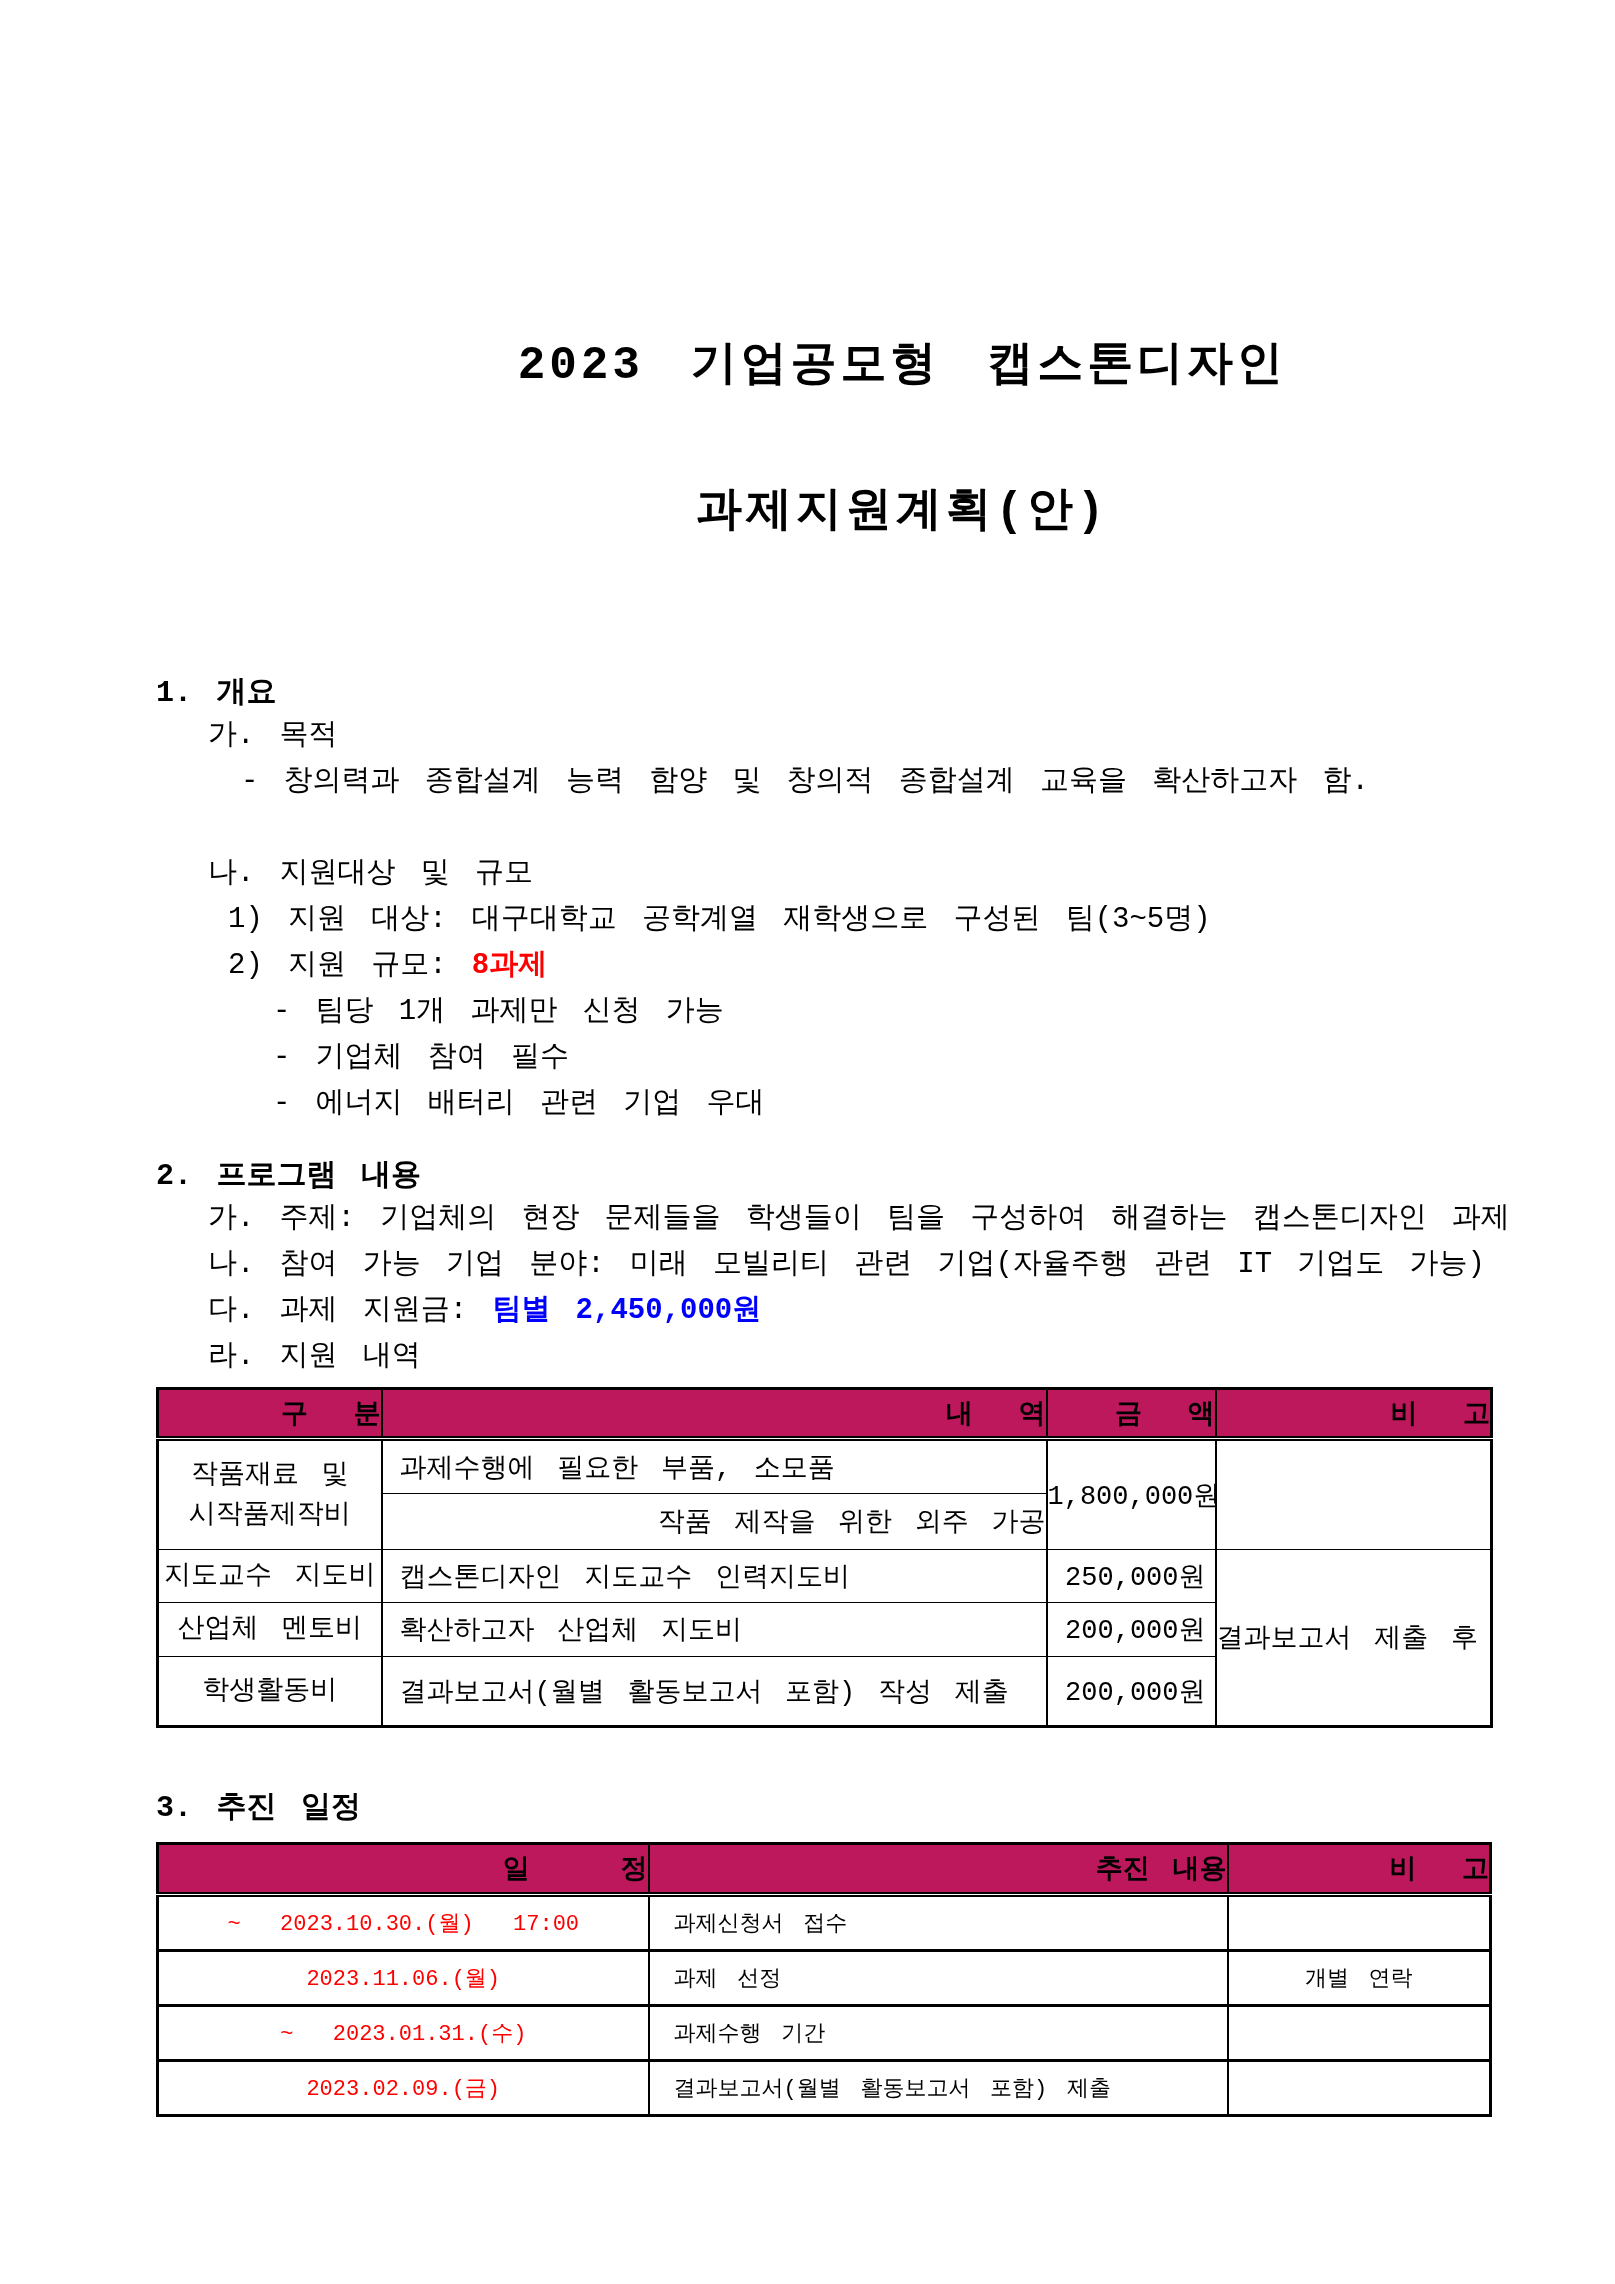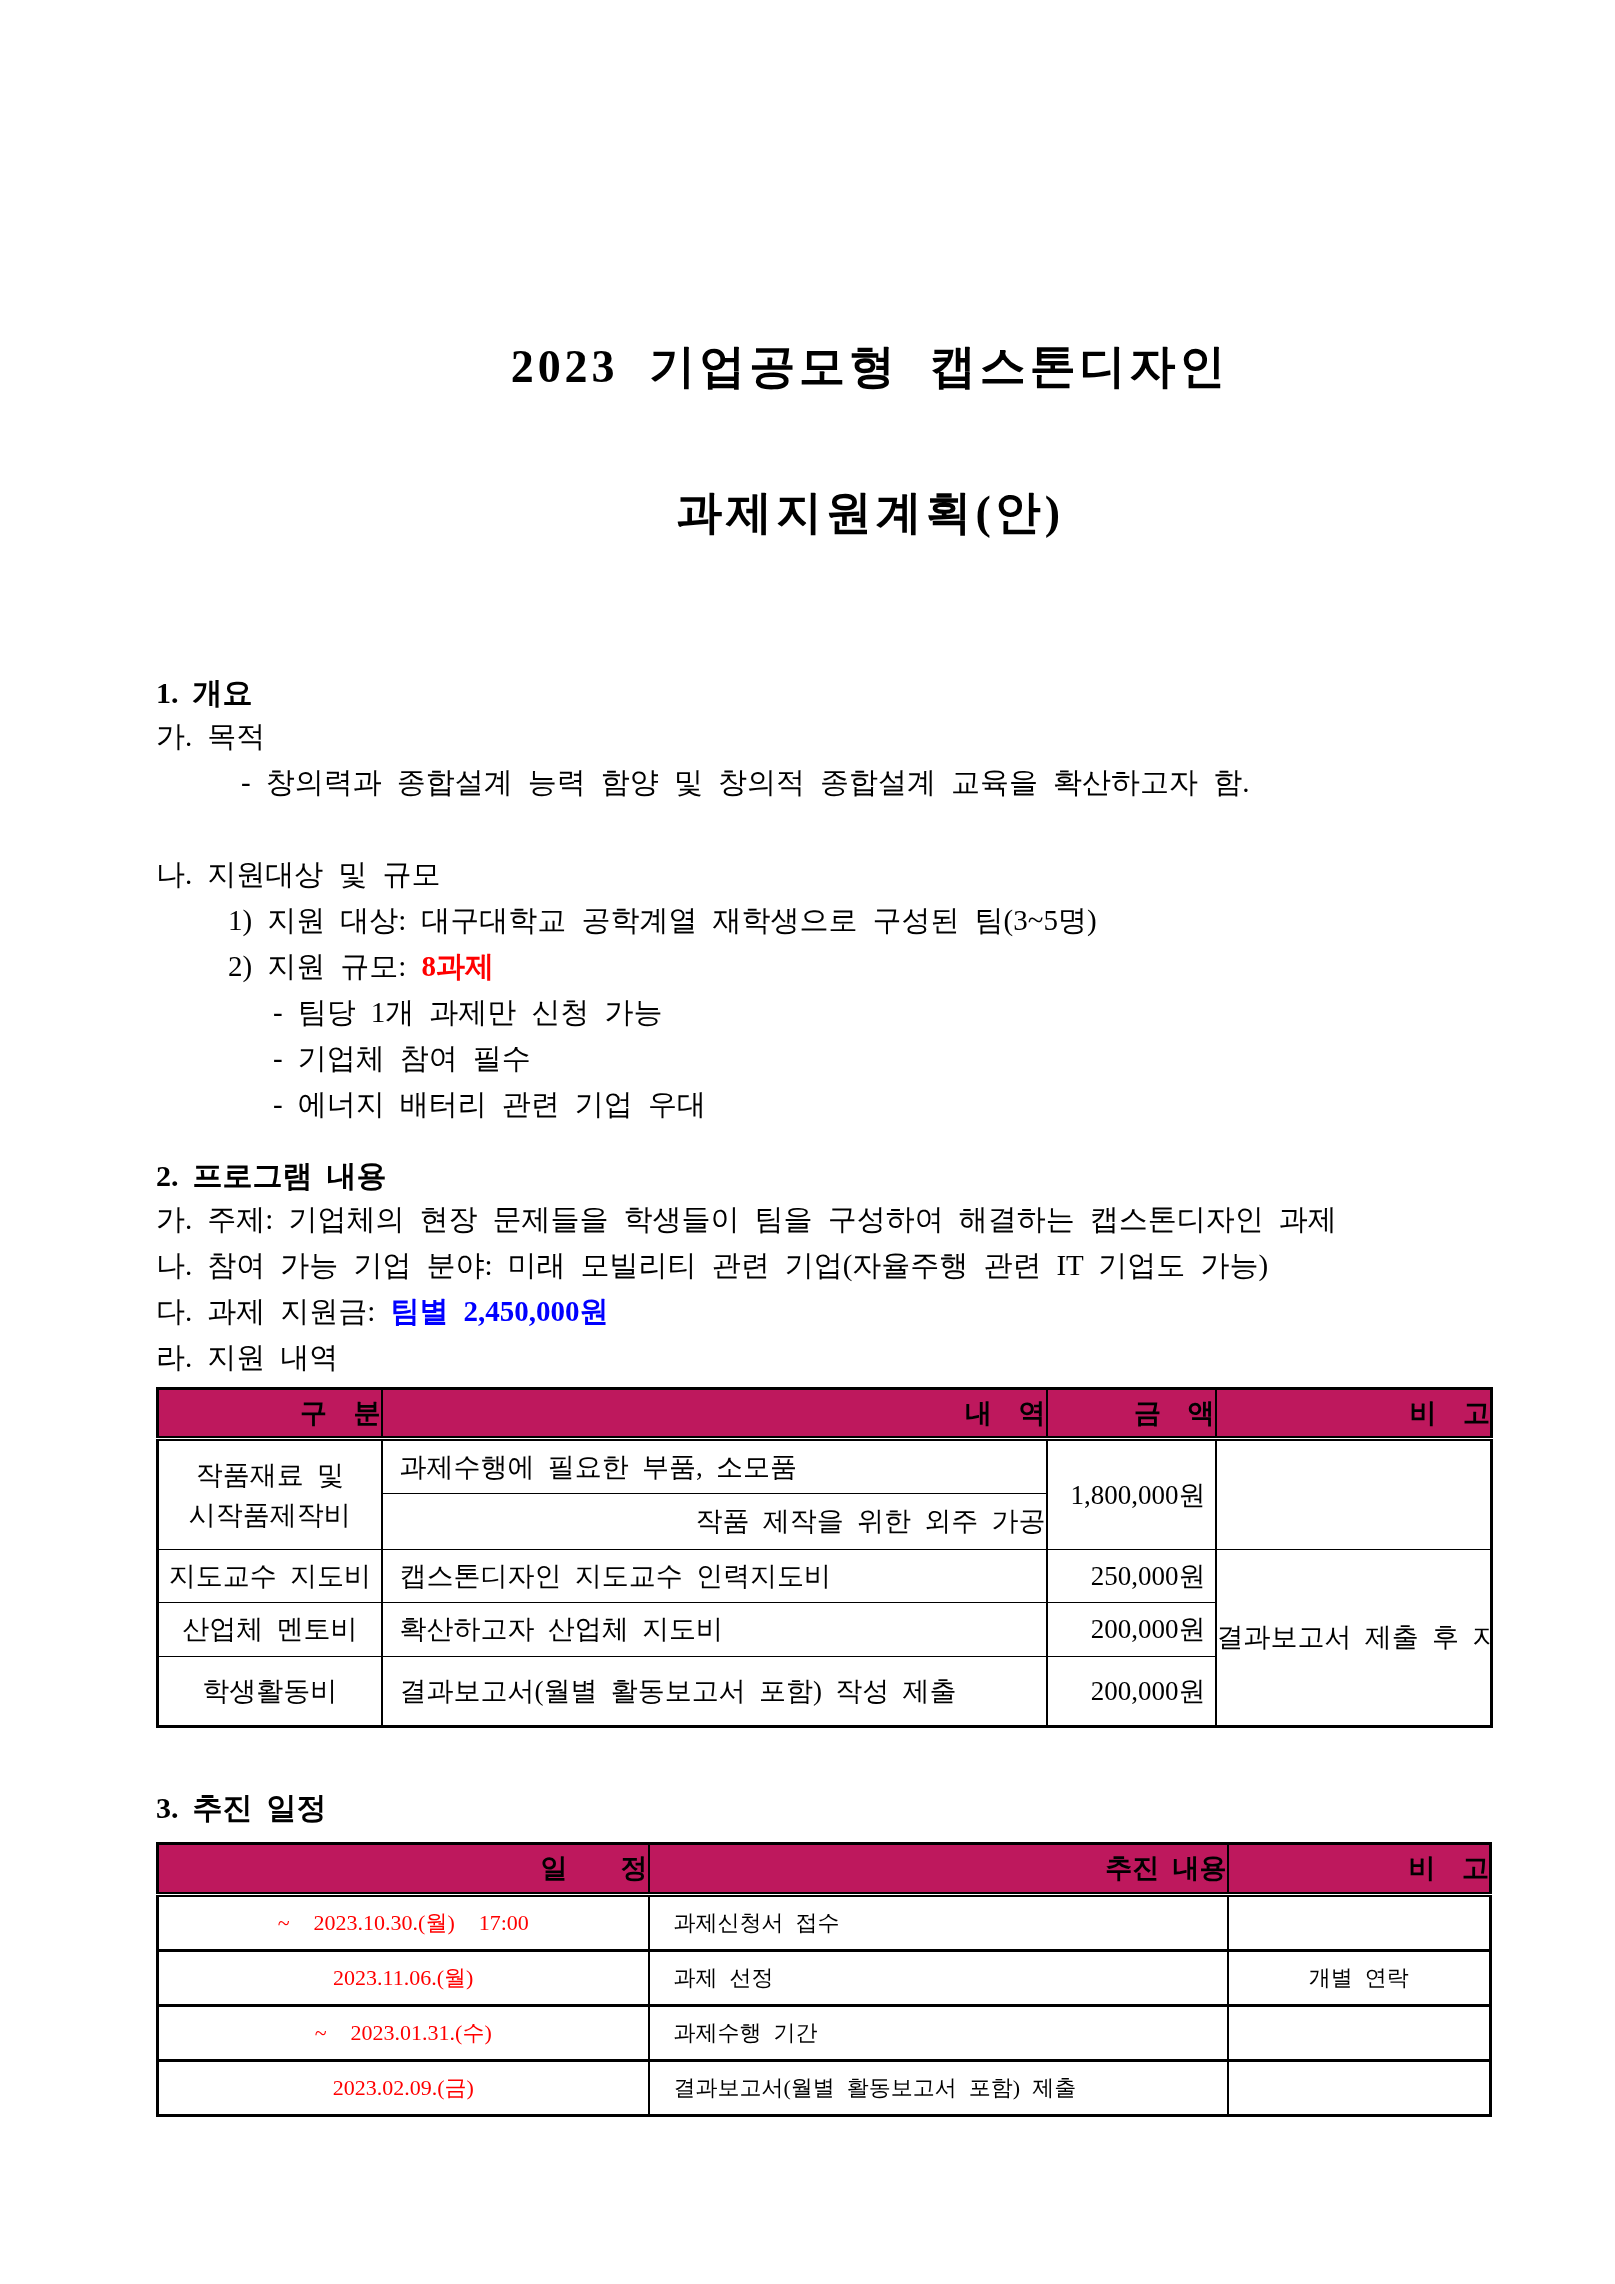--- a/index.html
+++ b/index.html
@@ -2,21 +2,21 @@
 <html style="font-size:10.4px"><head>
 <meta charset="utf-8">
 <style>
   html, body { margin: 0; padding: 0; background: #ffffff; }
   .page {
     position: relative;
     width: 1616px;
     height: 2284px;
     background: #ffffff;
     overflow: hidden;
-    font-family: Liberation Serif, serif;
+    font-family: Liberation Mono, monospace;
     color: #000000;
     -webkit-font-smoothing: antialiased;
   }
   .doc-title {
     margin: 257px 0 0 0;
     text-align: center;
     font-size: 46px;
     font-weight: bold;
     line-height: 73px;
     letter-spacing: 3.9px;
@@ -32,21 +32,21 @@
     font-weight: bold;
     line-height: 40px;
     word-spacing: 6.5px;
   }
   .body-line {
     font-size: 29px;
     line-height: 46px;
     word-spacing: 7.8px;
     white-space: pre;
   }
-  .indent-ga   { }
+  .indent-ga   { margin-left: 52px; }
   .indent-dash { margin-left: 85px; }
   .indent-num  { margin-left: 72px; }
   .indent-bul  { margin-left: 117px; }
   .spacer-70 { height: 46px; }
   .red-bold  { color: #ff0000; font-weight: bold; }
   .blue-bold { color: #0000ff; font-weight: bold; }
 
   .mt-sec1   { margin-top: 51px; }
   .mt-sec2   { margin-top: 29px; }
   .mt-table1 { margin-top: 6.5px; }

